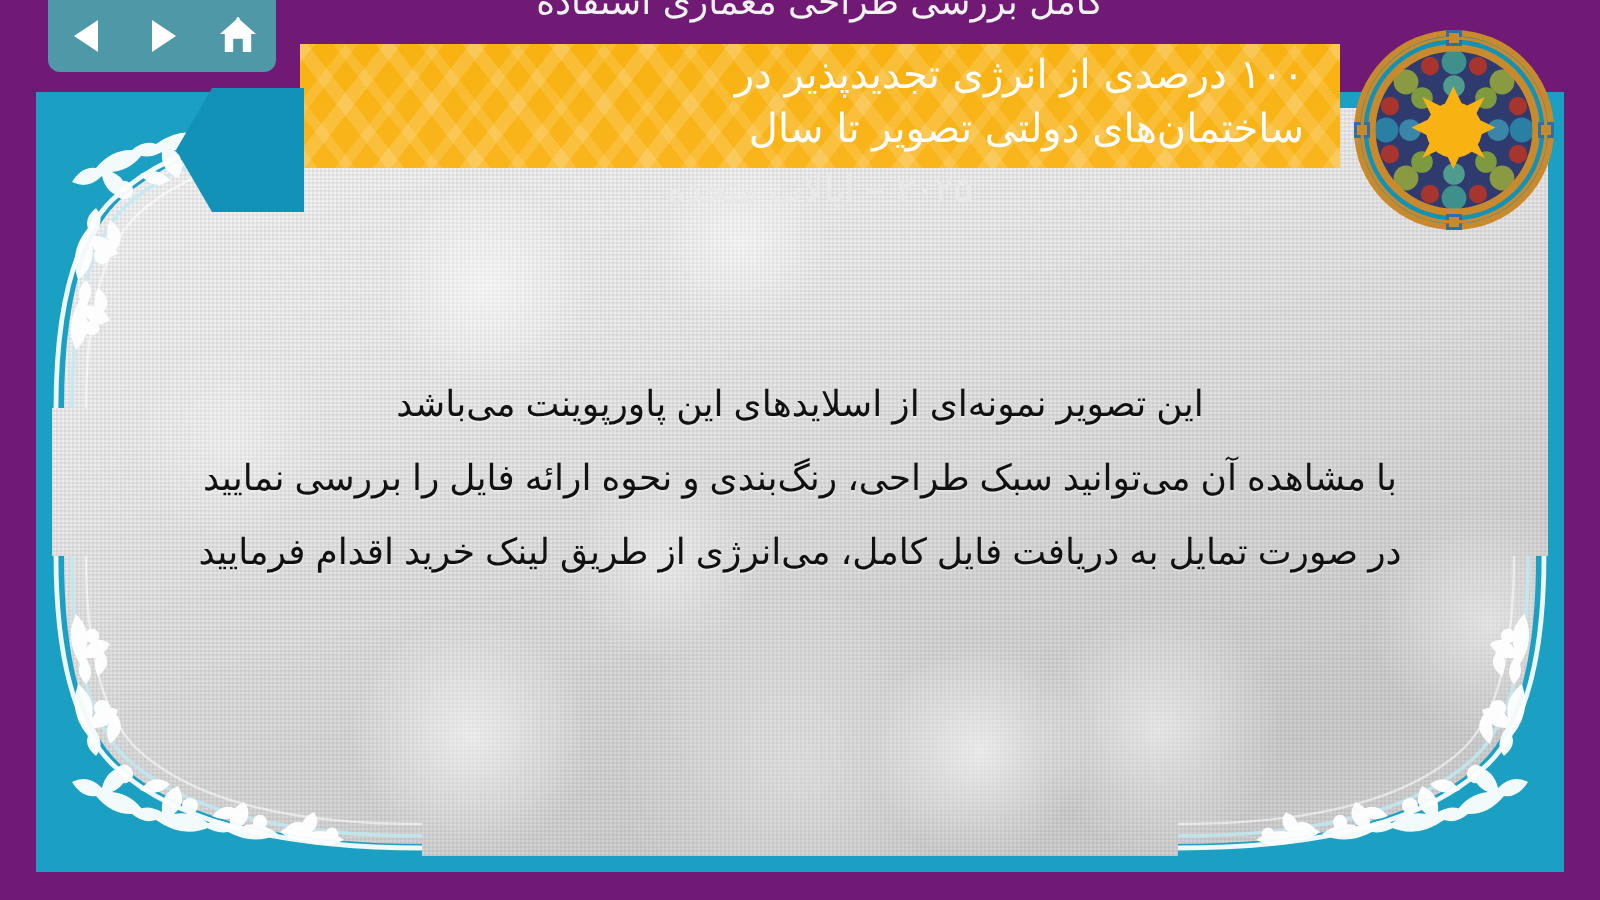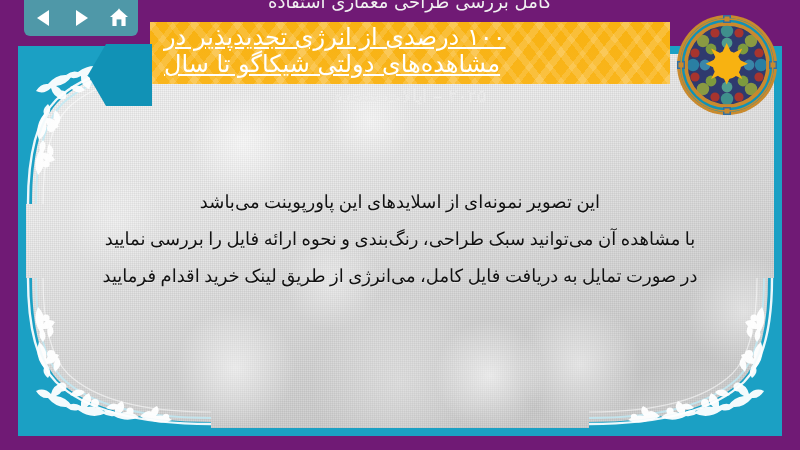--- a/index.html
+++ b/index.html
@@ -86,26 +86,25 @@
         rgba(255,255,255,0.00) 22px,
         rgba(255,255,255,0.00) 34px
       ),
       linear-gradient(#f8b211, #f9b51c);
     height:62px;
     padding:2px 18px 0 14px;
     overflow:hidden;
   }
   .banner-line {
     color:#ffffff;
-    font-size:24px;
+    font-size:20px;
     line-height:27px;
-    text-align:left;
+    text-align:right;
     white-space:nowrap;
     font-family:"DejaVu Sans", sans-serif;
-    text-decoration:underline;
   }
   
   .banner-tab {
     position:absolute;
     top:22px; left:-62px;
     width:64px; height:62px;
     z-index:19;
   }
 
   
@@ -178,21 +177,21 @@
     top:138px;
     z-index:14;
     text-align:center;
     direction:rtl;
   }
   .body-line {
     color:#111111;
     font-size:18px;
     line-height:37px;
     white-space:nowrap;
-    font-family:Liberation Serif, serif;
+    font-family:Liberation Sans, sans-serif;
     text-shadow:0 1px 0 rgba(255,255,255,0.35);
   }
 </style>
 </head>
 <body>
 
 <div id="slide-root">
 
   <div class="nav-bar">
     <div class="nav-btn" title="prev">
@@ -218,21 +217,21 @@
         </svg>
       </span>
     </div>
   </div>
 
   <div class="title-dark">کامل بررسی طراحی معماری استفاده</div>
 
   <div class="banner-wrap">
     <div class="banner">
       <div class="banner-line">۱۰۰ درصدی از انرژی تجدیدپذیر در</div>
-      <div class="banner-line">مشاهده‌های دولتی شیکاگو تا سال</div>
+      <div class="banner-line">ساختمان‌های دولتی تصویر تا سال</div>
     </div>
     <span class="banner-tab">
       <svg width="64" height="62" viewBox="0 0 64 62">
         <path d="M64 0 L64 62 L18 62 L0 31 L18 0 Z" fill="#1192b6"></path>
       </svg>
     </span>
   </div>
 
   <div class="title-tail">۲۰۲۵ – ایالات متحده</div>
 

